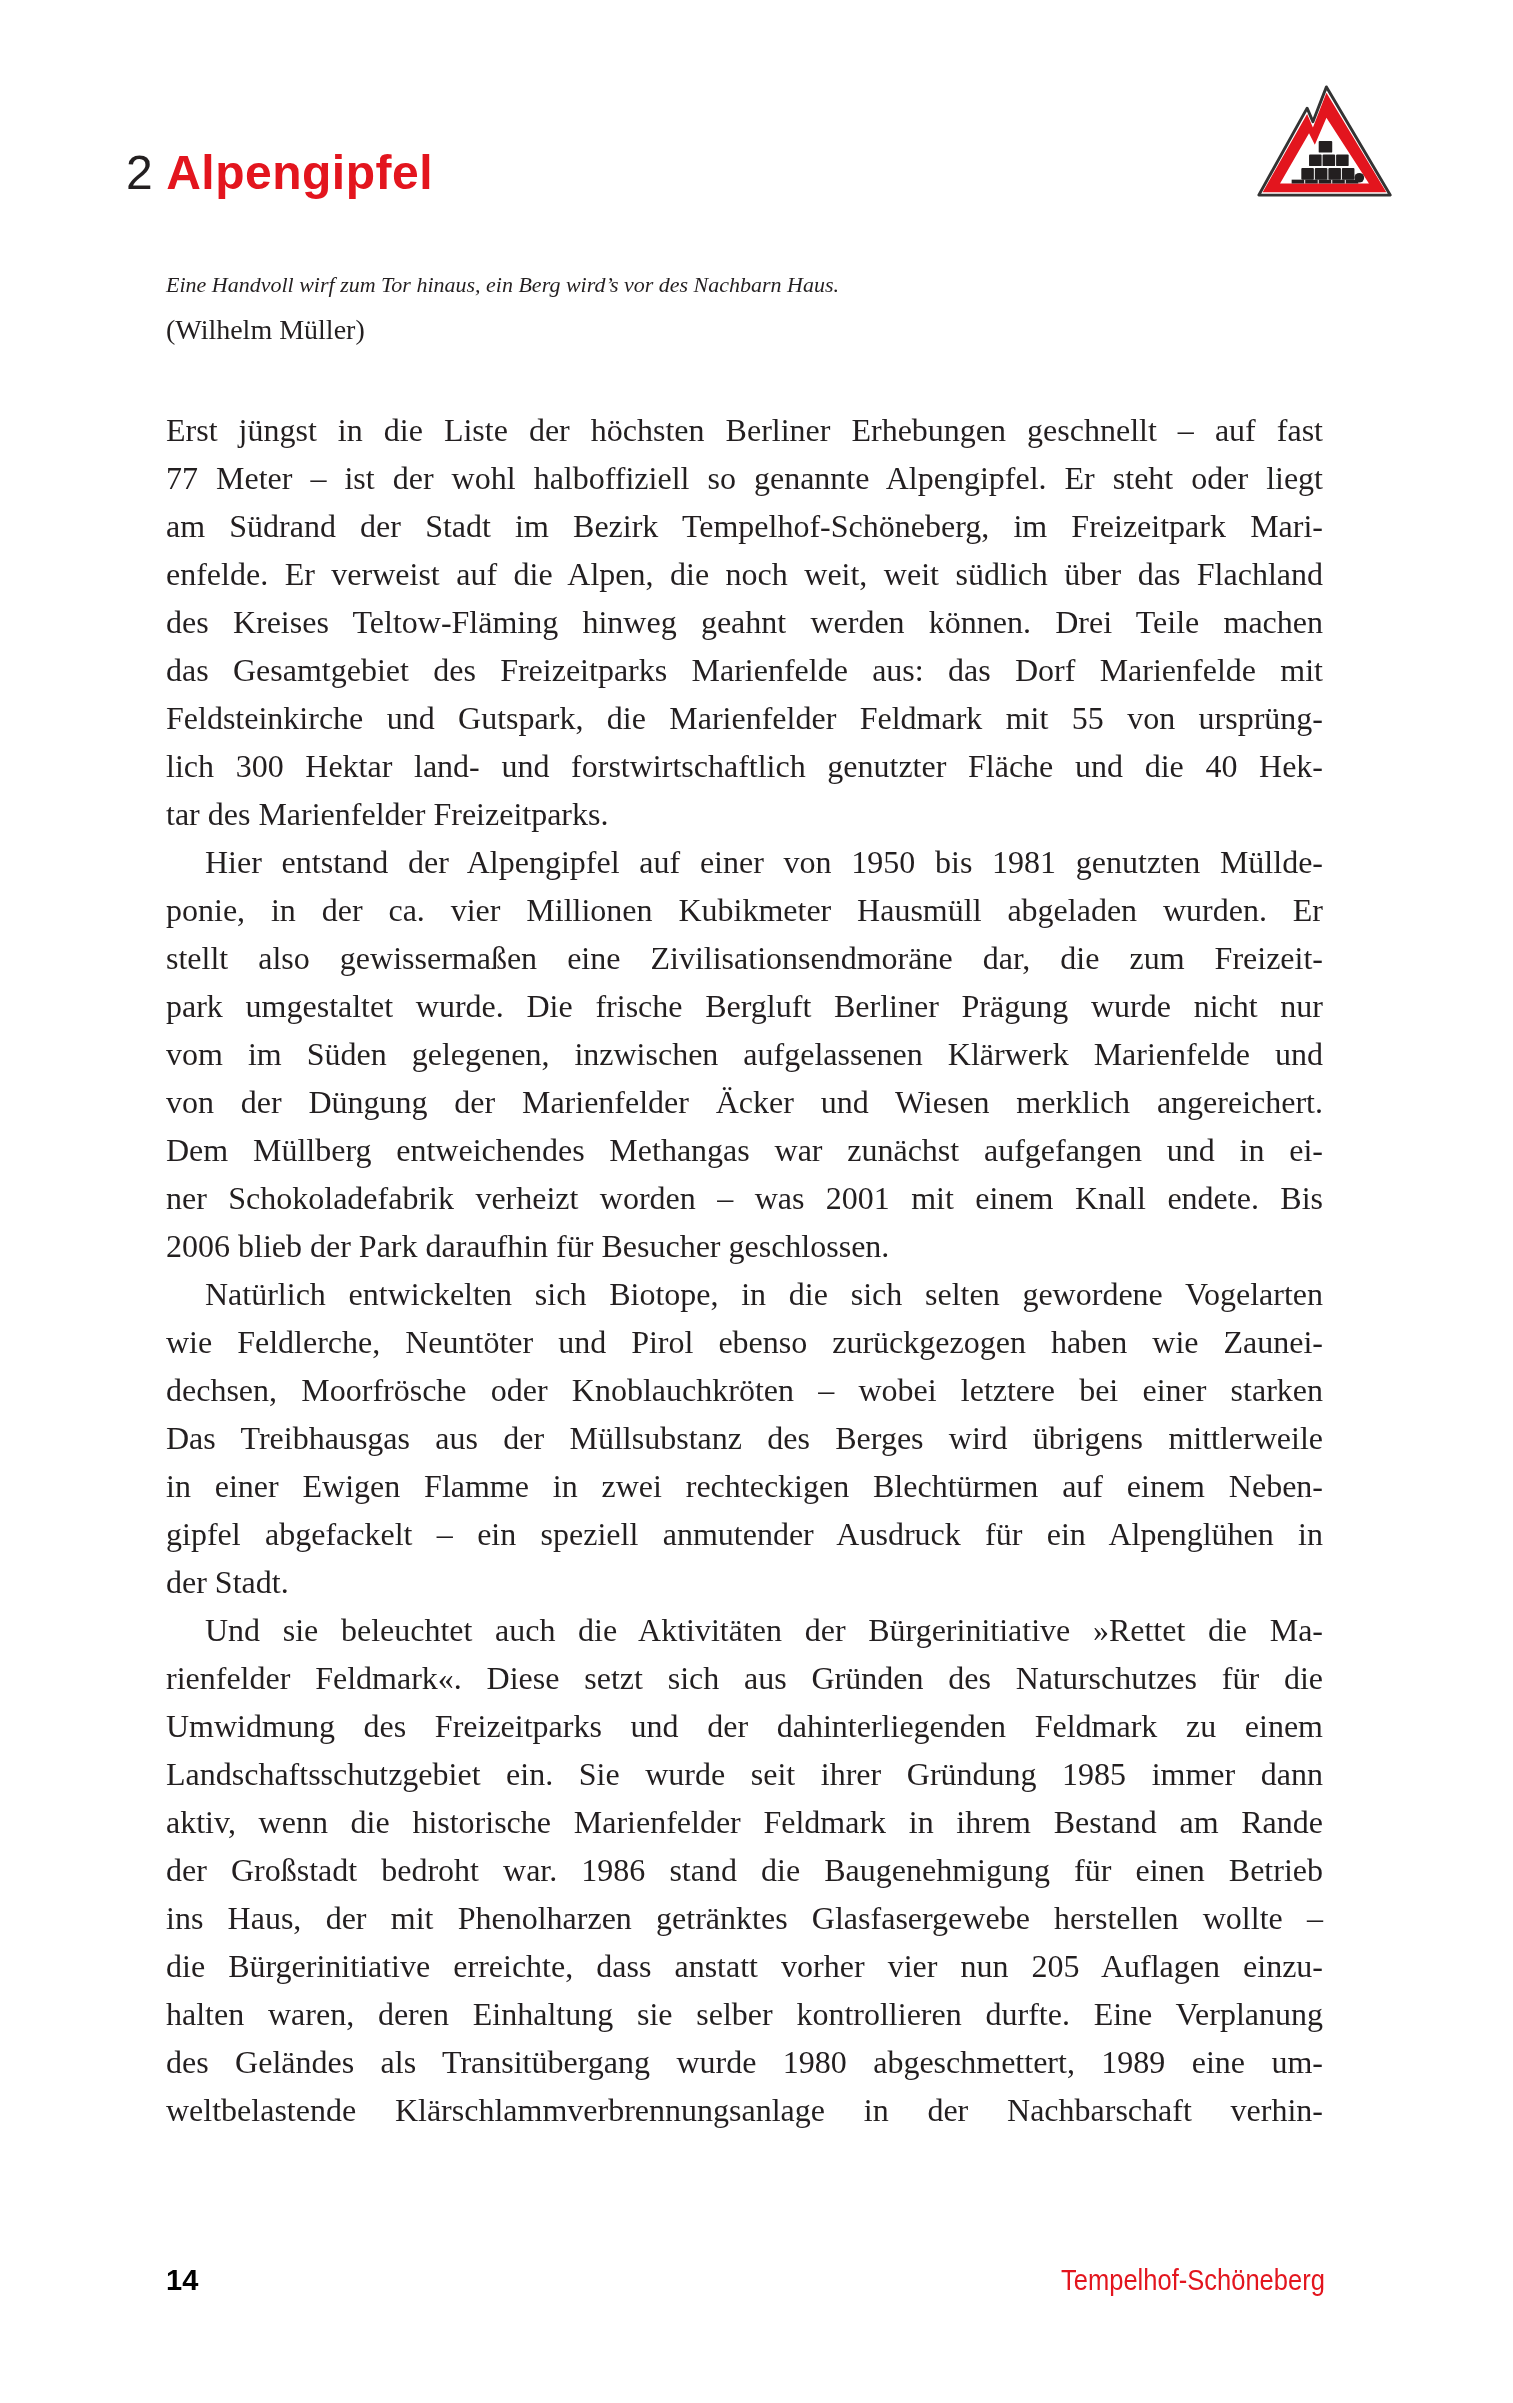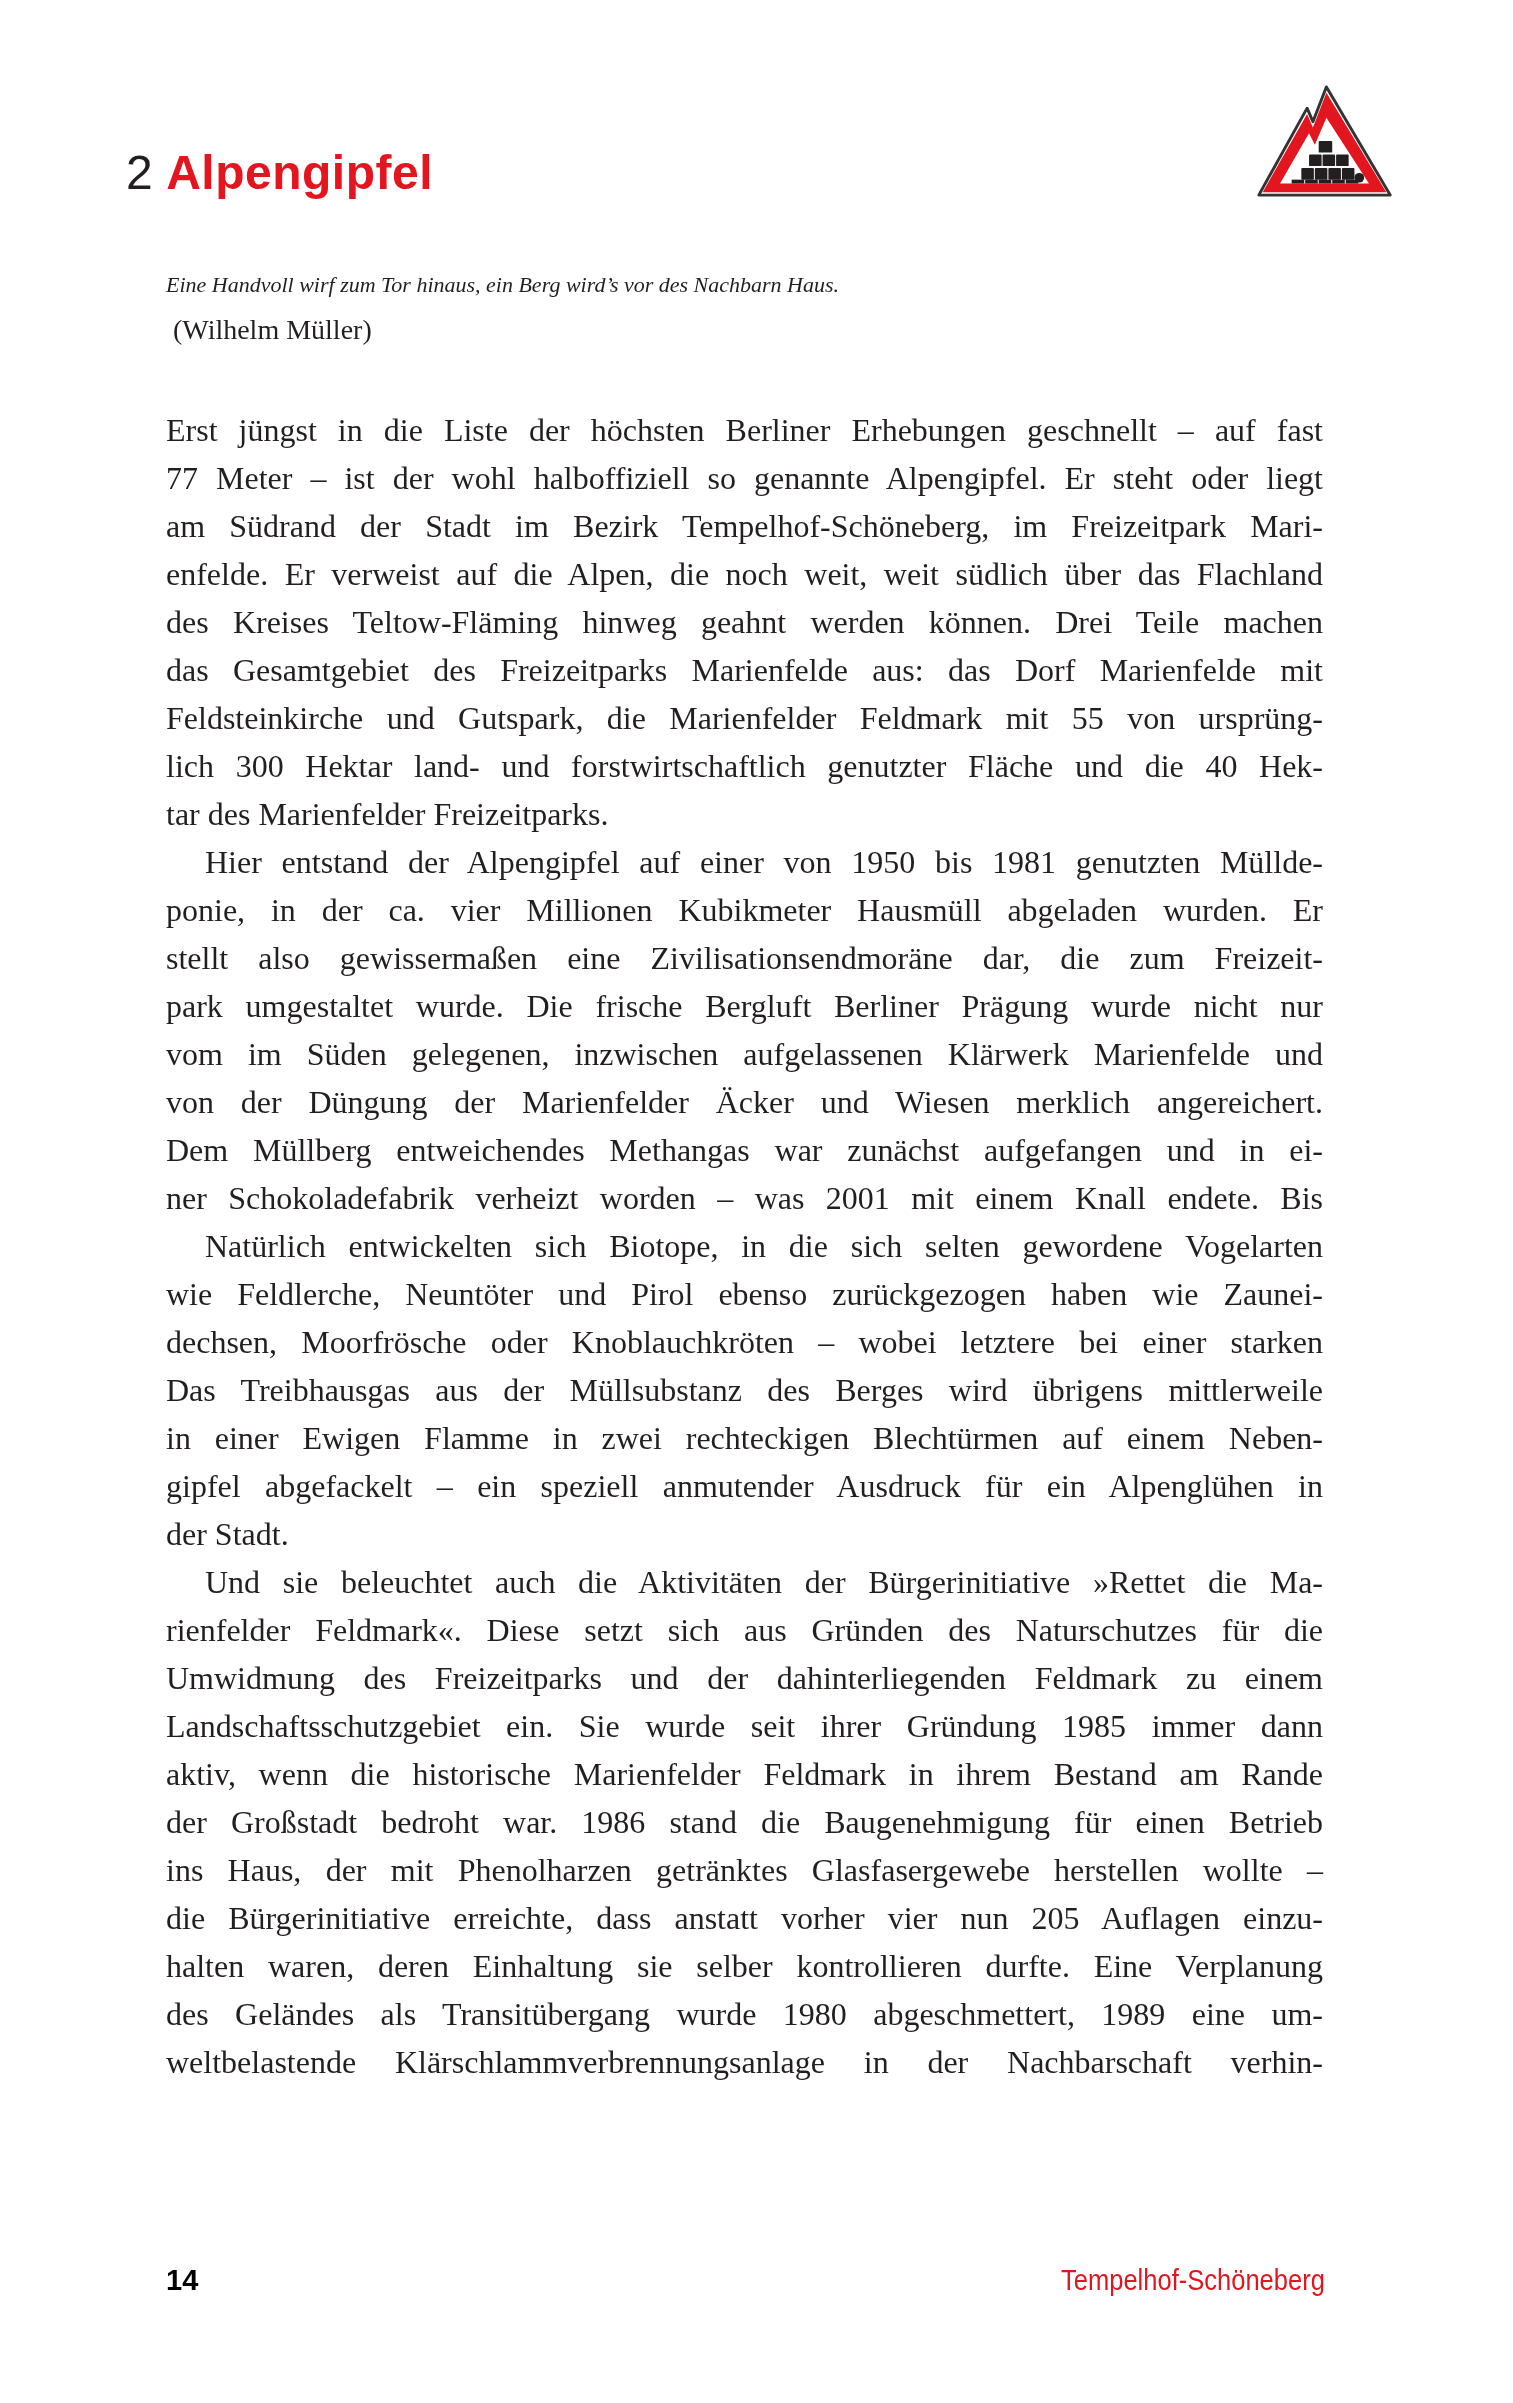--- a/index.html
+++ b/index.html
@@ -7,21 +7,21 @@
   .page { position: absolute; left: 0; top: 0; width: 1514px; height: 2403px; }
 
   .chapter-header { position: absolute; left: 126px; top: 145px; height: 68px; display: flex; align-items: baseline; }
   .chapter-number { font-family: "Liberation Sans", "DejaVu Sans", sans-serif; font-size: 48px; color: #231f20; font-weight: normal; margin-right: 13.5px; }
   .chapter-title { font-family: "Liberation Sans", "DejaVu Sans", sans-serif; font-size: 48px; color: #e3151e; font-weight: bold; letter-spacing: 0.5px; text-align: center; }
 
   .warning-sign { position: absolute; left: 1253px; top: 79px; width: 143px; height: 124px; }
 
   .epigraph { position: absolute; left: 166px; top: 261px; width: 1159px; }
   .epigraph-quote { font-family: "Liberation Serif", "DejaVu Serif", serif; font-style: italic; font-size: 22px; color: #231f20; line-height: 48px; }
-  .epigraph-author { font-family: "Liberation Serif", "DejaVu Serif", serif; font-size: 28px; color: #231f20; line-height: 42px; margin-left: 7px; }
+  .epigraph-author { font-family: "Liberation Serif", "DejaVu Serif", serif; font-size: 28px; color: #231f20; line-height: 42px; }
 
   .body-text { position: absolute; left: 166px; top: 406px; width: 1157px; }
   .line { font-family: "Liberation Serif", "DejaVu Serif", serif; font-size: 32px; color: #231f20; height: 48px; line-height: 48px; white-space: nowrap; text-align: justify; text-align-last: justify; }
   .line.last { text-align-last: left; }
   .line.indent { padding-left: 39px; }
 
   .footer-page-number { position: absolute; left: 166px; top: 2264px; font-family: "Liberation Sans", "DejaVu Sans", sans-serif; font-weight: bold; font-size: 29px; color: #000000; }
   .footer-district { position: absolute; right: 189px; top: 2264px; font-family: "Liberation Sans", "DejaVu Sans", sans-serif; font-size: 29px; color: #e3151e; transform: scaleX(0.88); transform-origin: right center; }
 </style>
 </head>
@@ -74,20 +74,21 @@
     <div class="line">lich 300 Hektar land- und forstwirtschaftlich genutzter Fläche und die 40 Hek-</div>
     <div class="line last">tar des Marienfelder Freizeitparks.</div>
     <div class="line indent">Hier entstand der Alpengipfel auf einer von 1950 bis 1981 genutzten Mülldе-</div>
     <div class="line">ponie, in der ca. vier Millionen Kubikmeter Hausmüll abgeladen wurden. Er</div>
     <div class="line">stellt also gewissermaßen eine Zivilisationsendmoräne dar, die zum Freizeit-</div>
     <div class="line">park umgestaltet wurde. Die frische Bergluft Berliner Prägung wurde nicht nur</div>
     <div class="line">vom im Süden gelegenen, inzwischen aufgelassenen Klärwerk Marienfelde und</div>
     <div class="line">von der Düngung der Marienfelder Äcker und Wiesen merklich angereichert.</div>
     <div class="line">Dem Müllberg entweichendes Methangas war zunächst aufgefangen und in ei-</div>
     <div class="line">ner Schokoladefabrik verheizt worden – was 2001 mit einem Knall endete. Bis</div>
+    <div class="line last">2006 blieb der Park daraufhin für Besucher geschlossen.</div>
     <div class="line indent">Natürlich entwickelten sich Biotope, in die sich selten gewordene Vogelarten</div>
     <div class="line">wie Feldlerche, Neuntöter und Pirol ebenso zurückgezogen haben wie Zaunei-</div>
     <div class="line">dechsen, Moorfrösche oder Knoblauchkröten – wobei letztere bei einer starken</div>
     <div class="line">Das Treibhausgas aus der Müllsubstanz des Berges wird übrigens mittlerweile</div>
     <div class="line">in einer Ewigen Flamme in zwei rechteckigen Blechtürmen auf einem Neben-</div>
     <div class="line">gipfel abgefackelt – ein speziell anmutender Ausdruck für ein Alpenglühen in</div>
     <div class="line last">der Stadt.</div>
     <div class="line indent">Und sie beleuchtet auch die Aktivitäten der Bürgerinitiative »Rettet die Ma-</div>
     <div class="line">rienfelder Feldmark«. Diese setzt sich aus Gründen des Naturschutzes für die</div>
     <div class="line">Umwidmung des Freizeitparks und der dahinterliegenden Feldmark zu einem</div>

